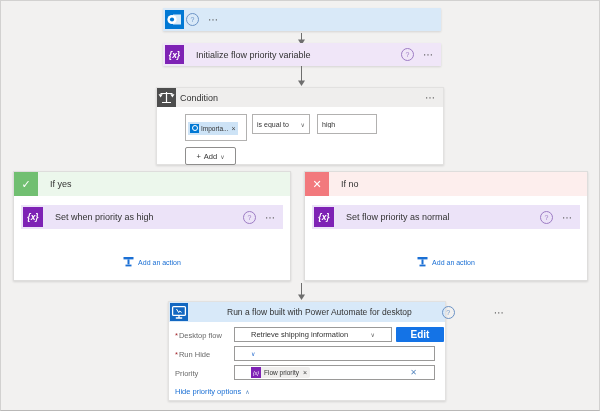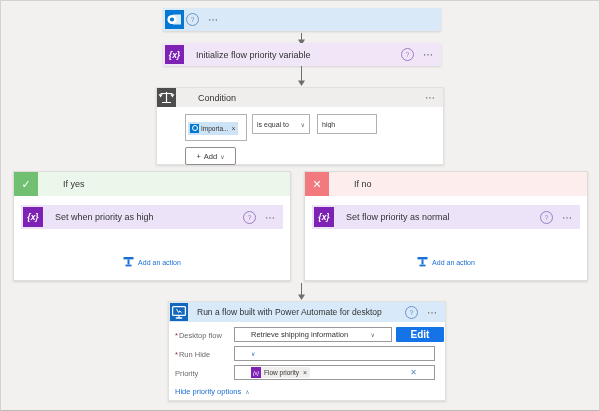--- a/index.html
+++ b/index.html
@@ -23,21 +23,21 @@
     font-size:7px;line-height:11px;text-align:center;margin-right:9px;flex:0 0 auto;cursor:pointer;}
   .info-blue{color:#6b93c6;} .info-purple{color:#9d7cc4;}
   .dots{font-size:10px;color:#555;margin-right:7px;letter-spacing:1px;cursor:pointer;flex:0 0 auto;}
   
   .arrow{position:absolute;left:296px;}
   
   .cond{position:absolute;left:155px;top:86px;width:288px;height:78px;background:#fff;
     border:1px solid #e2e1e0;box-sizing:border-box;}
   .cond-header{height:19px;background:var(--cond-bg,#efeeed);display:flex;align-items:center;}
   .cond-header .sq-icon{width:19px;height:19px;background:var(--cond-icon,#4d4d4d);}
-  .cond-title{font-size:9px;margin-left:22px;flex:1;}
+  .cond-title{font-size:9px;margin-left:4px;flex:1;}
   .cond-body{position:relative;height:57px;} 
   .operand-box{position:absolute;left:28px;top:7px;width:62px;height:27px;background:#fff;
     border:1px solid #b2b1b0;box-sizing:border-box;padding:2px;cursor:text;}
   .token-chip{display:inline-flex;align-items:center;height:13px;background:var(--token-bg,#cde3f6);
     padding:0 2px;gap:2px;font-size:6.5px;}
   .mini-outlook{width:9px;height:9px;background:var(--outlook-blue,#0078d4);display:inline-flex;
     align-items:center;justify-content:center;}
   .mini-outlook i{width:4px;height:4px;border:1px solid #fff;border-radius:50%;display:block;}
   .chip-x{font-size:7px;color:#444;cursor:pointer;margin-left:1px;}
   .op-select,.val-input{position:absolute;top:7px;height:20px;border:1px solid #b2b1b0;background:#fff;
@@ -54,32 +54,32 @@
   .branch{position:absolute;top:170px;height:110px;background:#fff;border:1px solid #deddDC;
     border:1px solid #dedddc;box-sizing:border-box;}
   .branch.yes{left:12px;width:278px;}
   .branch.no{left:303px;width:284px;}
   .branch-header{height:24px;display:flex;align-items:center;cursor:pointer;}
   .branch.yes .branch-header{background:var(--yes-bg,#ecf7ec);}
   .branch.no .branch-header{background:var(--no-bg,#fdeeed);}
   .branch-header .sq-icon{width:24px;height:24px;font-size:11px;}
   .icon-yes{background:var(--yes-green,#71bf71);}
   .icon-no{background:var(--no-red,#f2797d);}
-  .branch-label{font-size:9px;margin-left:25px;}
+  .branch-label{font-size:9px;margin-left:12px;}
   .branch-action{position:absolute;left:7px;right:7px;top:33px;height:24px;
     background:var(--action-purple-bg,#ece3f8);display:flex;align-items:center;cursor:pointer;}
   .branch-action .sq-icon{width:20px;height:20px;margin:2px;}
   .branch-action .strip-title{font-size:9px;}
   .add-action{position:absolute;left:0;right:0;bottom:13px;display:flex;align-items:center;
     justify-content:center;gap:4px;cursor:pointer;}
   .add-action span{font-size:7px;color:var(--link-blue,#1a6fd4);}
   
   .pad{position:absolute;left:167px;top:300px;width:278px;height:100px;background:#fff;
     border:1px solid #e2e1e0;box-sizing:border-box;}
-  .pad-header{height:20px;background:var(--pad-bg,#d8e9f9);display:flex;align-items:center;}
+  .pad-header{height:20px;background:var(--pad-bg,#d8e9f9);display:flex;align-items:center;gap:30px;}
   .pad-header .sq-icon{width:18px;height:18px;margin:1px;background:var(--pad-blue,#1267c1);}
   .pad-title{font-size:8.5px;margin-left:8px;flex:1;white-space:nowrap;}
   .pad-body{position:relative;height:78px;font-size:7.5px;}
   .fld-label{position:absolute;left:6px;width:57px;color:#6a6a6a;white-space:nowrap;}
   .req{color:#a4262c;margin-right:1px;}
   .fld-box{position:absolute;left:65px;height:15px;border:1px solid #9a9998;background:#fff;
     box-sizing:border-box;display:flex;align-items:center;padding:0 16px;}
   .fld-box .grow{flex:1;white-space:nowrap;overflow:hidden;font-size:7.5px;color:#333;}
   .edit-btn{position:absolute;left:227px;top:5px;width:48px;height:15px;background:var(--edit-blue,#1473e6);
     color:#fff;font-size:10px;font-weight:bold;display:flex;align-items:center;justify-content:center;

